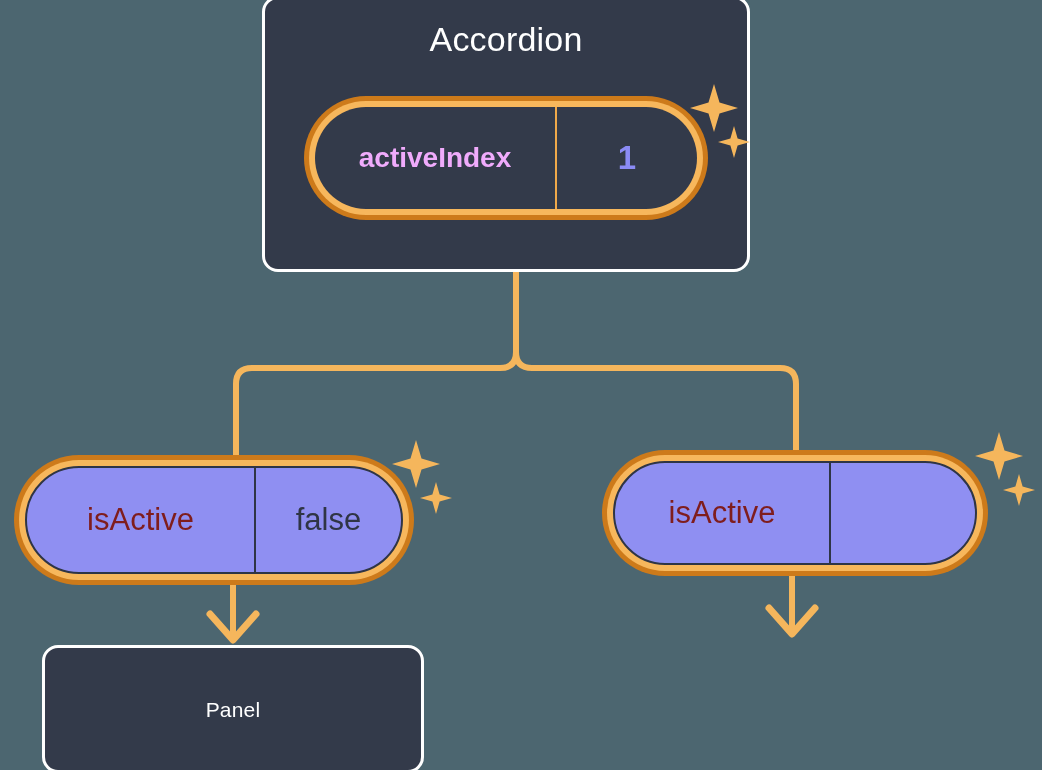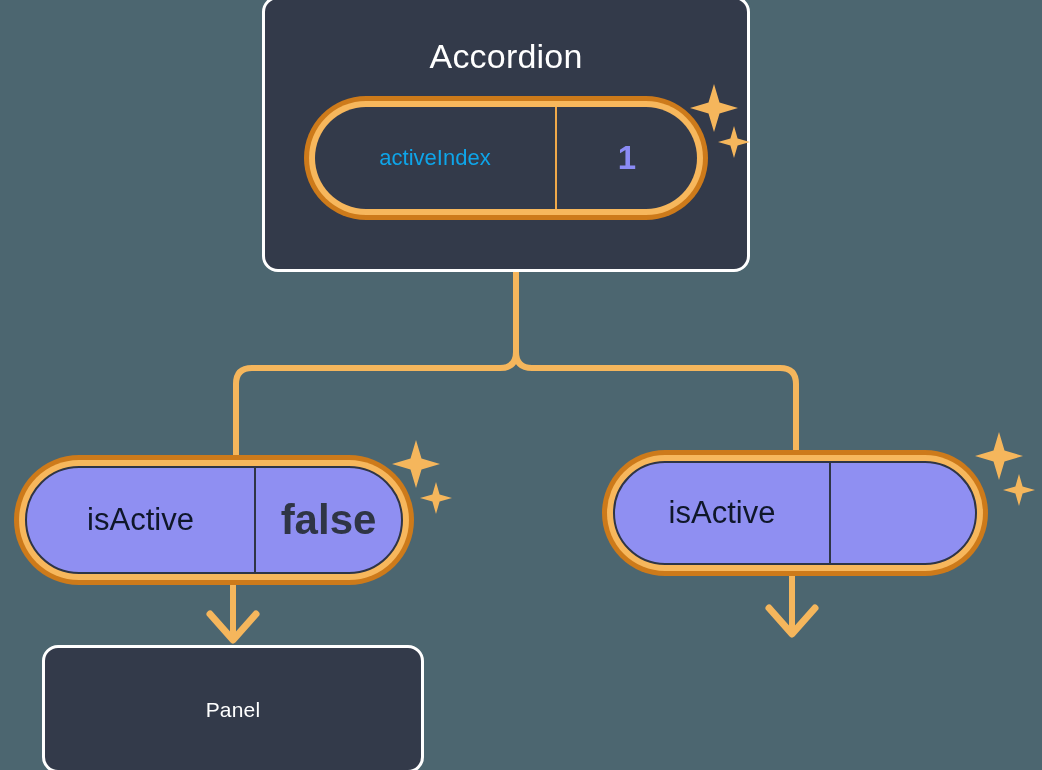--- a/index.html
+++ b/index.html
@@ -45,21 +45,21 @@
   }
 
   
   #accordion-card {
     left: 262px;
     top: -4px;
     width: 488px;
     height: 276px;
   }
   #accordion-card .card-title {
-    margin-top: 40px;
+    margin-top: 23px;
   }
 
   
   .panel-card {
     top: 645px;
     width: 382px;
     height: 128px;
     display: flex;
     align-items: center;
     justify-content: center;
@@ -104,47 +104,47 @@
     top: 96px;
     width: 404px;
     height: 124px;
   }
   #pill-active-index .pill-body {
     background: #333a4a;
     border: 0;
   }
   #pill-active-index .pill-key {
     flex: 0 0 242px;
-    color: #0ea5e9;
-    font-size: 22px;
-    font-weight: 400;
+    color: #f0abfc;
+    font-size: 28px;
+    font-weight: 700;
     border-right: 2px solid #f0a94a;
   }
   #pill-active-index .pill-val {
     flex: 1 1 auto;
     color: #8b8bf5;
     font-size: 33px;
     font-weight: 700;
   }
 
   
   .pill-light .pill-body {
     background: #8f8ff2;
     border: 2px solid #2f3545;
   }
   .pill-light .pill-key {
-    color: #0f172a;
+    color: #7f1d1d;
     font-size: 31px;
     font-weight: 400;
     border-right: 2px solid #2f3545;
   }
   .pill-light .pill-val {
     color: #2f3545;
-    font-size: 42px;
-    font-weight: 700;
+    font-size: 31px;
+    font-weight: 400;
   }
 
   #pill-is-active-false {
     left: 14px;
     top: 455px;
     width: 400px;
     height: 130px;
   }
   #pill-is-active-false .pill-key { flex: 0 0 229px; }
   #pill-is-active-false .pill-val { flex: 1 1 auto;  }

